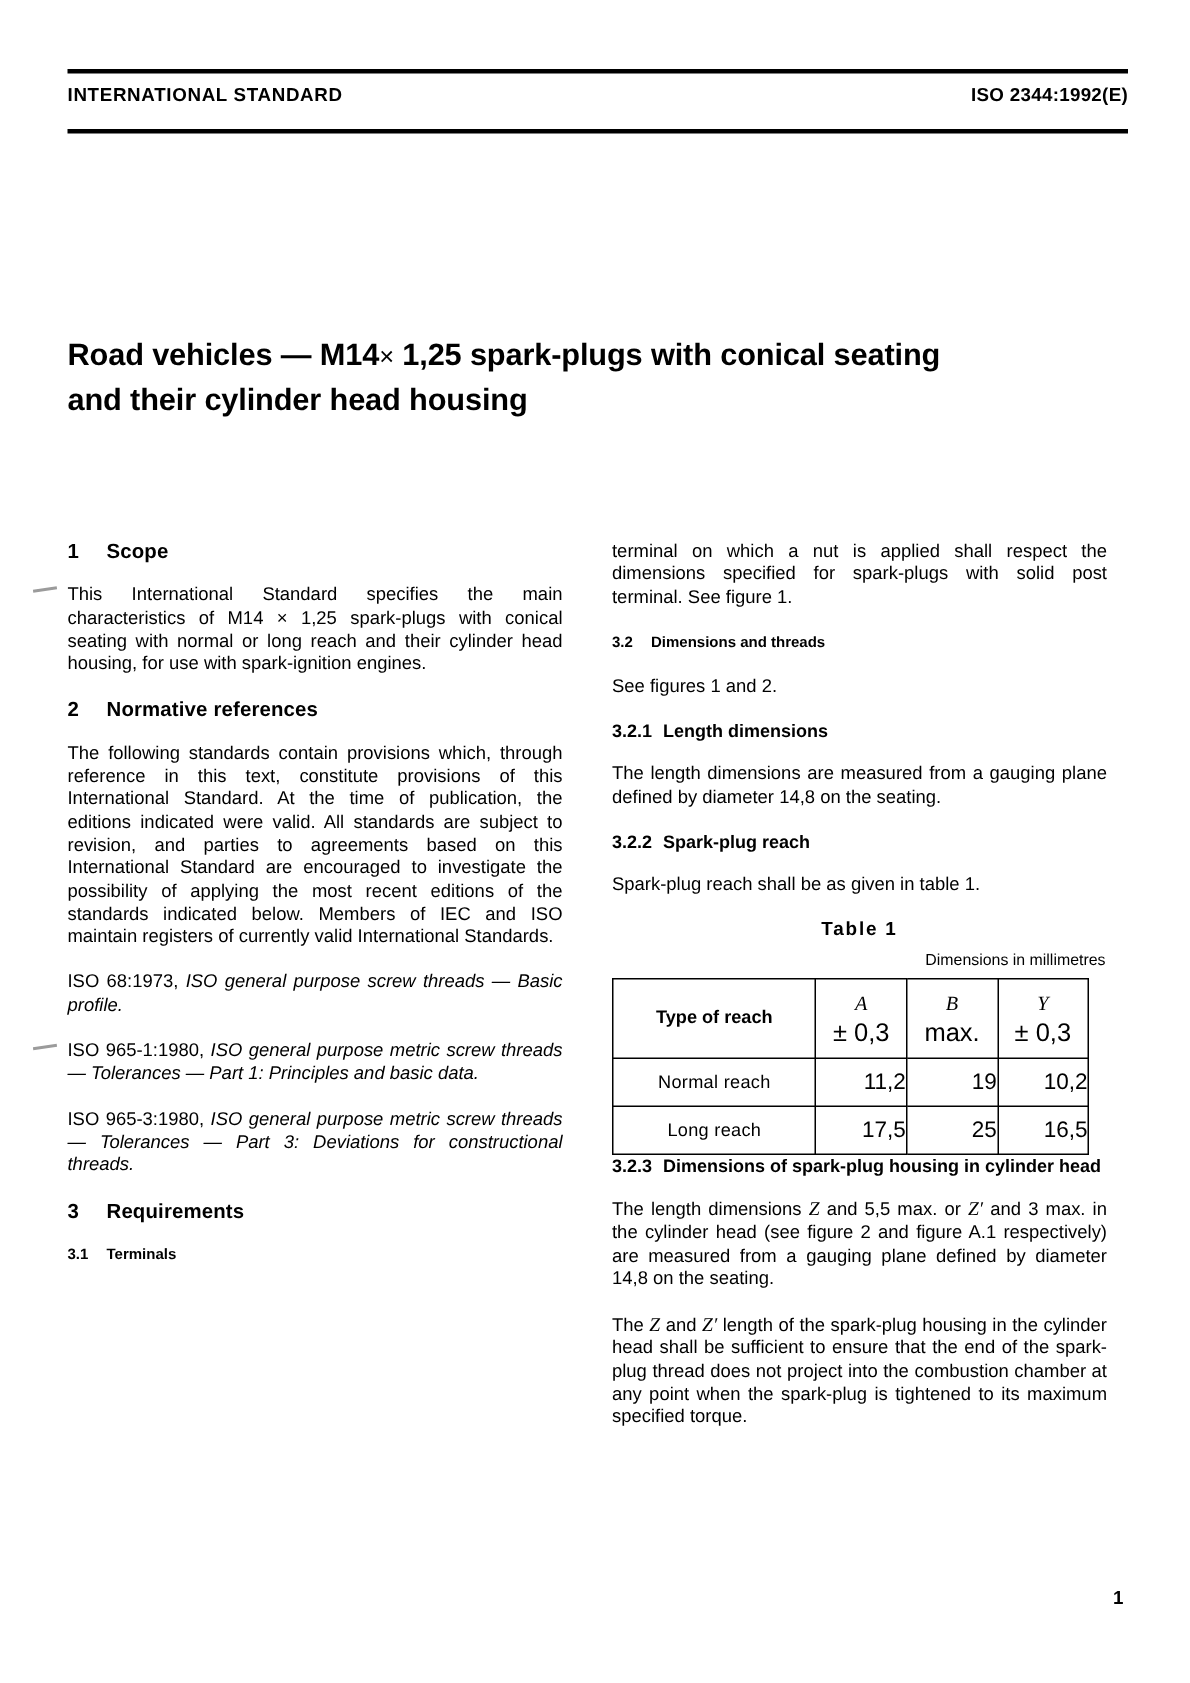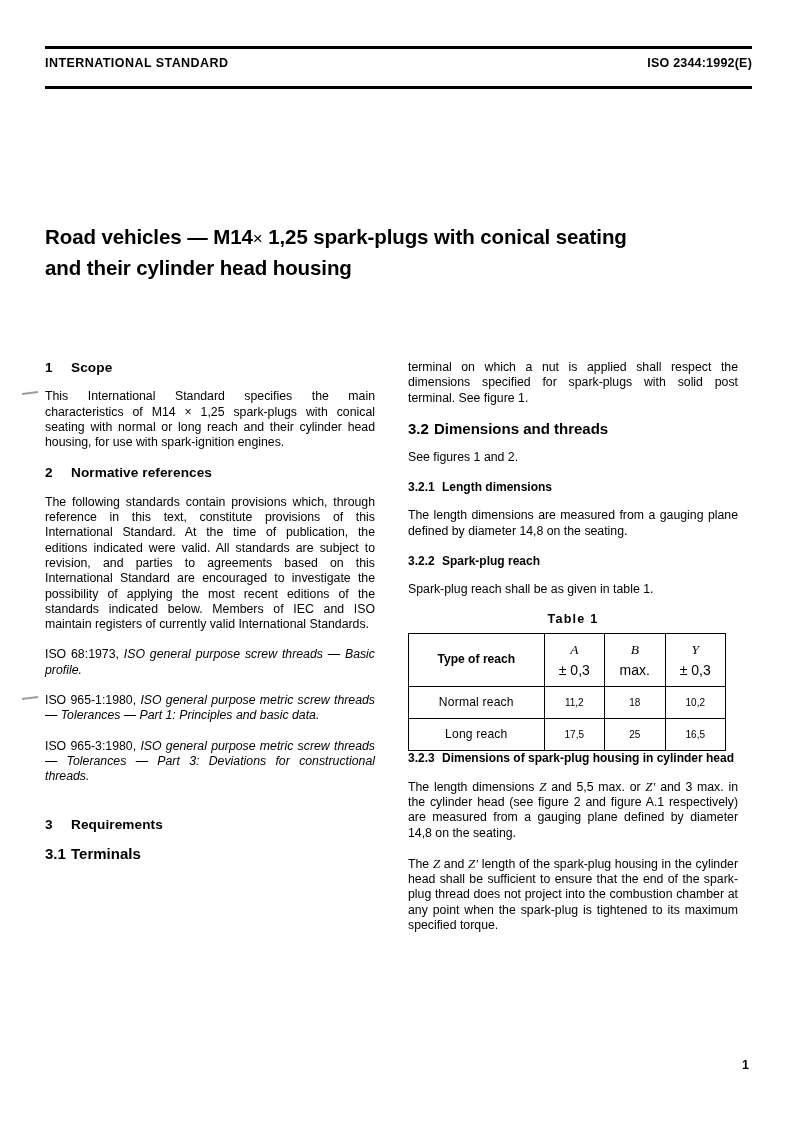--- a/index.html
+++ b/index.html
@@ -76,34 +76,34 @@
   .col-left  { left: 45px; }
   .col-right { left: 408px; }
 
   p.body {
     margin: 0 0 15px 0;
     text-align: justify;
     text-justify: inter-word;
     -webkit-hyphens: none;
     hyphens: none;
   }
-  p.body.last-ref { margin-bottom: 32px; }
+  p.body.last-ref { margin-bottom: 15px; }
   p.body i { font-style: italic; }
 
   h2.clause {
     margin: 0 0 14px 0;
     font-size: 13.6px;
     font-weight: bold;
     letter-spacing: 0.1px;
   }
   h2.clause .num { display: inline-block; min-width: 26px; }
 
   h3.subclause {
     margin: 0 0 14px 0;
-    font-size: 15px;
+    font-size: 10px;
     font-weight: bold;
   }
   h3.subclause .num { display: inline-block; min-width: 26px; }
 
   h4.subsub {
     margin: 0 0 13px 0;
     font-size: 12.0px;
     font-weight: bold;
     line-height: 15px;
   }
@@ -152,30 +152,31 @@
     line-height: 20px;
   }
   table.reach th.dim .sym {
     font-style: italic;
     font-family: "Liberation Serif", serif;
     font-size: 13.5px;
     display: block;
   }
   table.reach th.dim .tol {
     display: block;
-    font-size: 14px;
+    font-size: 17px;
   }
   table.reach td.rowlabel {
     height: 31px;
     font-size: 12.1px;
     letter-spacing: 0.2px;
   }
   table.reach td.val {
     height: 31px;
-    font-size: 10px;
+    font-size: 15px;
+    text-align: right;
   }
 
   
   .sym-italic {
     font-family: "Liberation Serif", serif;
     font-style: italic;
     font-size: 13px;
   }
 
   
@@ -265,20 +266,21 @@
     </h4>
     <p class="body">The length dimensions are measured from a gauging plane defined by diameter 14,8 on the seating.</p>
 
     <h4 class="subsub gap-med">
       <span class="num">3.2.2</span><span>Spark-plug reach</span>
     </h4>
     <p class="body">Spark-plug reach shall be as given in table 1.</p>
 
     <div class="table-block">
       <div class="table-caption">Table  1</div>
+      <div class="table-units">Dimensions in millimetres</div>
       <table class="reach">
         <thead>
           <tr>
             <th class="rowhead-cell">Type of reach</th>
             <th class="dim">
               <span class="sym">A</span>
               <span class="tol">± 0,3</span>
             </th>
             <th class="dim">
               <span class="sym">B</span>
@@ -287,21 +289,21 @@
             <th class="dim">
               <span class="sym">Y</span>
               <span class="tol">± 0,3</span>
             </th>
           </tr>
         </thead>
         <tbody>
           <tr>
             <td class="rowlabel">Normal reach</td>
             <td class="val">11,2</td>
-            <td class="val">18</td>
+            <td class="val">19</td>
             <td class="val">10,2</td>
           </tr>
           <tr>
             <td class="rowlabel">Long reach</td>
             <td class="val">17,5</td>
             <td class="val">25</td>
             <td class="val">16,5</td>
           </tr>
         </tbody>
       </table>

